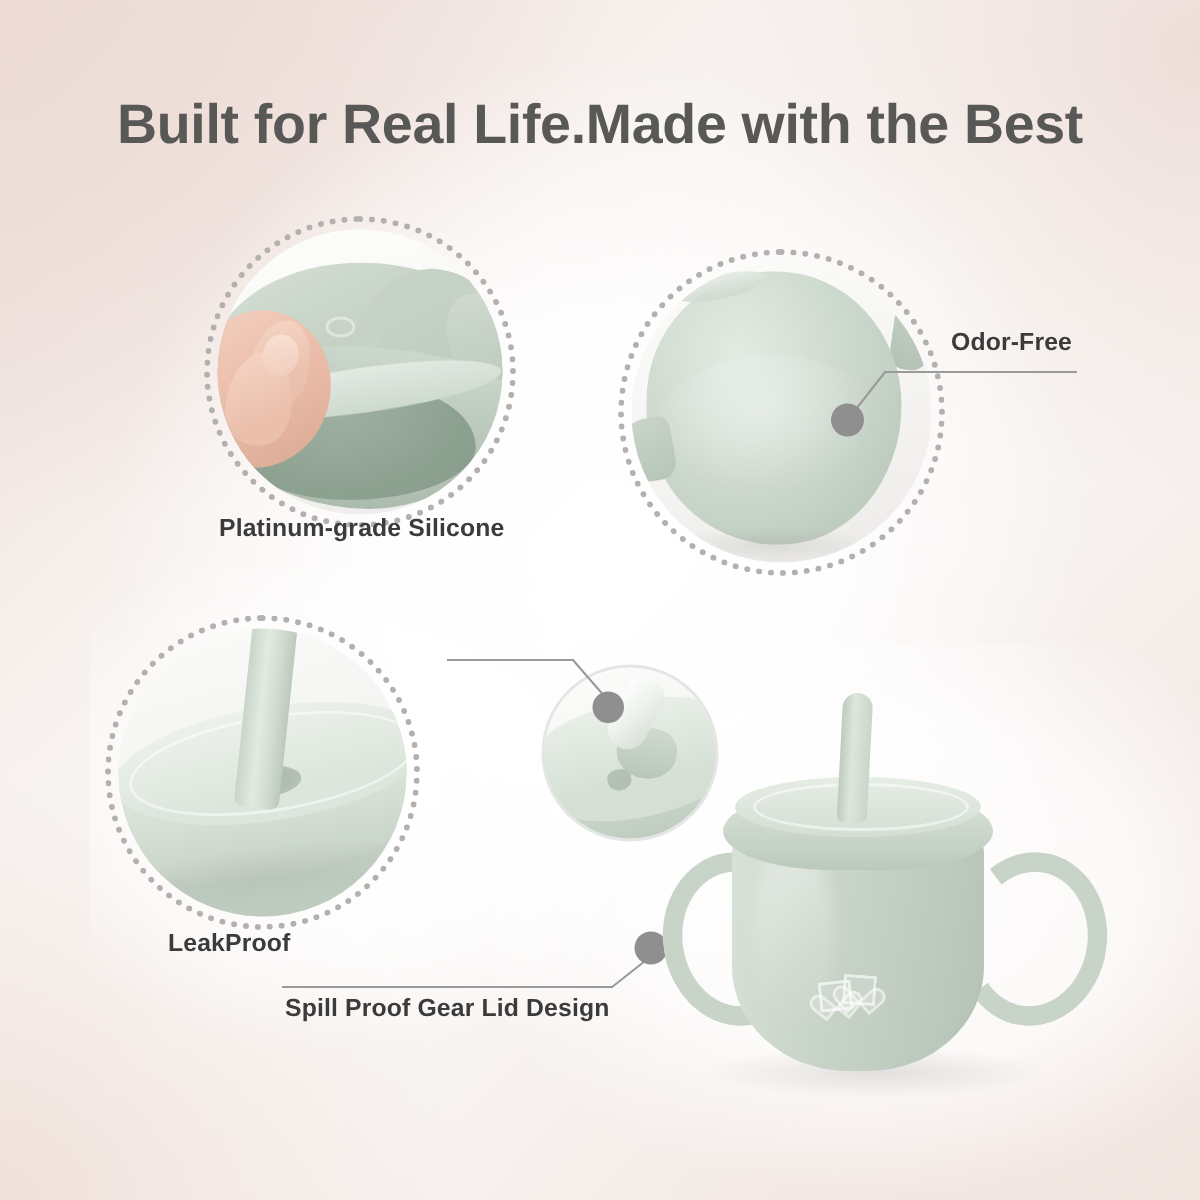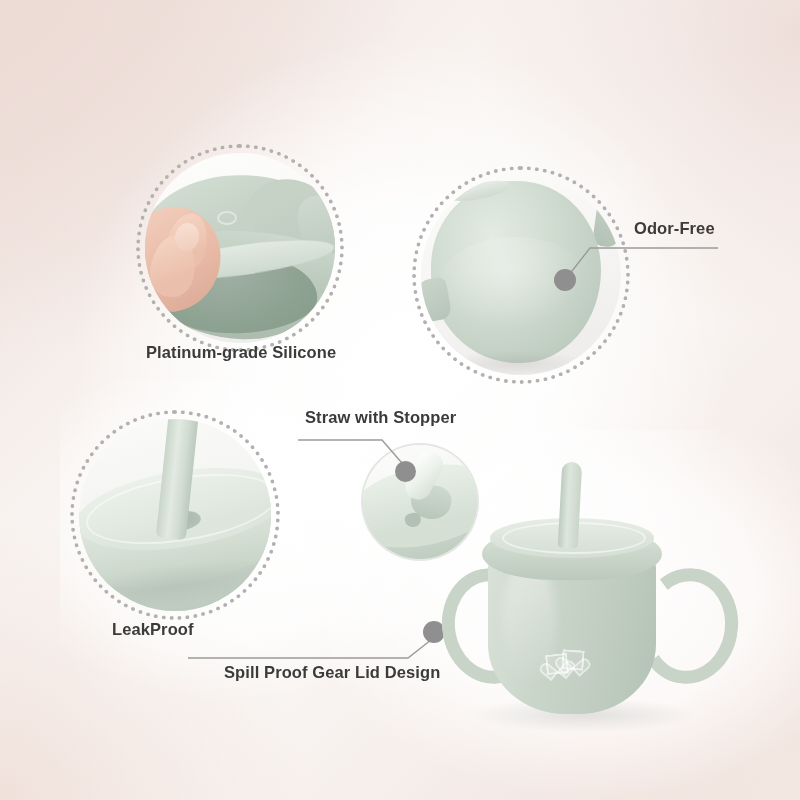--- a/index.html
+++ b/index.html
@@ -372,20 +372,21 @@
   }
 </style>
 </head>
 <body>
 
 <div id="poster">
 
   <div class="surface-wash"></div>
   <div class="surface-wash2"></div>
 
+  <div class="title">Built for Real Life.Made with the Best</div>
 
   <div class="dotcircle" style="left:136px; top:144px; width:190px; height:190px;">
     <div class="photo">
       <div class="p1-bg"></div>
       <div class="p1-cup"></div>
       <div class="p1-handle"></div>
       <div class="p1-handle-mask"></div>
       <div class="p1-fold"></div>
       <div class="p1-inner"></div>
       <div class="p1-lipA"></div>
@@ -420,41 +421,40 @@
     <div class="p4-lid"></div>
     <div class="p4-lid2"></div>
     <div class="p4-stopper-base"></div>
     <div class="p4-stopper"></div>
     <div class="p4-notch"></div>
   </div>
   <svg class="leader" style="left:296px; top:424px;" width="130" height="60" viewBox="0 0 130 60">
     <path d="M2,16 L86,16 L112,46" fill="none" stroke="#9a9a9a" stroke-width="1.4"></path>
   </svg>
   <div class="dot" style="left:395px; top:461px; width:21px; height:21px;"></div>
-  <div class="flabel" style="left:305px; top:408px;">Straw with Stopper</div>
 
   <div class="dotcircle" style="left:70px; top:410px; width:192px; height:192px;">
     <div class="photo">
       <div class="p3-bg"></div>
       <div class="p3-lid"></div>
       <div class="p3-lid2"></div>
       <div class="p3-lidtop"></div>
       <div class="p3-ring"></div>
       <div class="p3-hole"></div>
       <div class="p3-straw"></div>
       <div class="p3-shadow"></div>
     </div>
   </div>
   <div class="flabel" style="left:112px; top:620px;">LeakProof</div>
 
   <svg class="leader" style="left:186px; top:630px;" width="258" height="50" viewBox="0 0 258 50">
     <path d="M2,28 L222,28 L250,6" fill="none" stroke="#9a9a9a" stroke-width="1.4"></path>
   </svg>
   <div class="dot" style="left:423px; top:621px; width:22px; height:22px;"></div>
-  <div class="flabel" style="left:190px; top:663px;margin-left:34px;">Spill Proof Gear Lid Design</div>
+  <div class="flabel" style="left:190px; top:663px;">Spill Proof Gear Lid Design</div>
 
   <div id="hero">
     <div class="hero-shadow"></div>
     <div class="hero-handleL"></div>
     <div class="hero-handleR"></div>
     <div class="hero-body"></div>
     <div class="hero-logo">
       <div class="h h1"></div>
       <div class="h h2"></div>
     </div>

